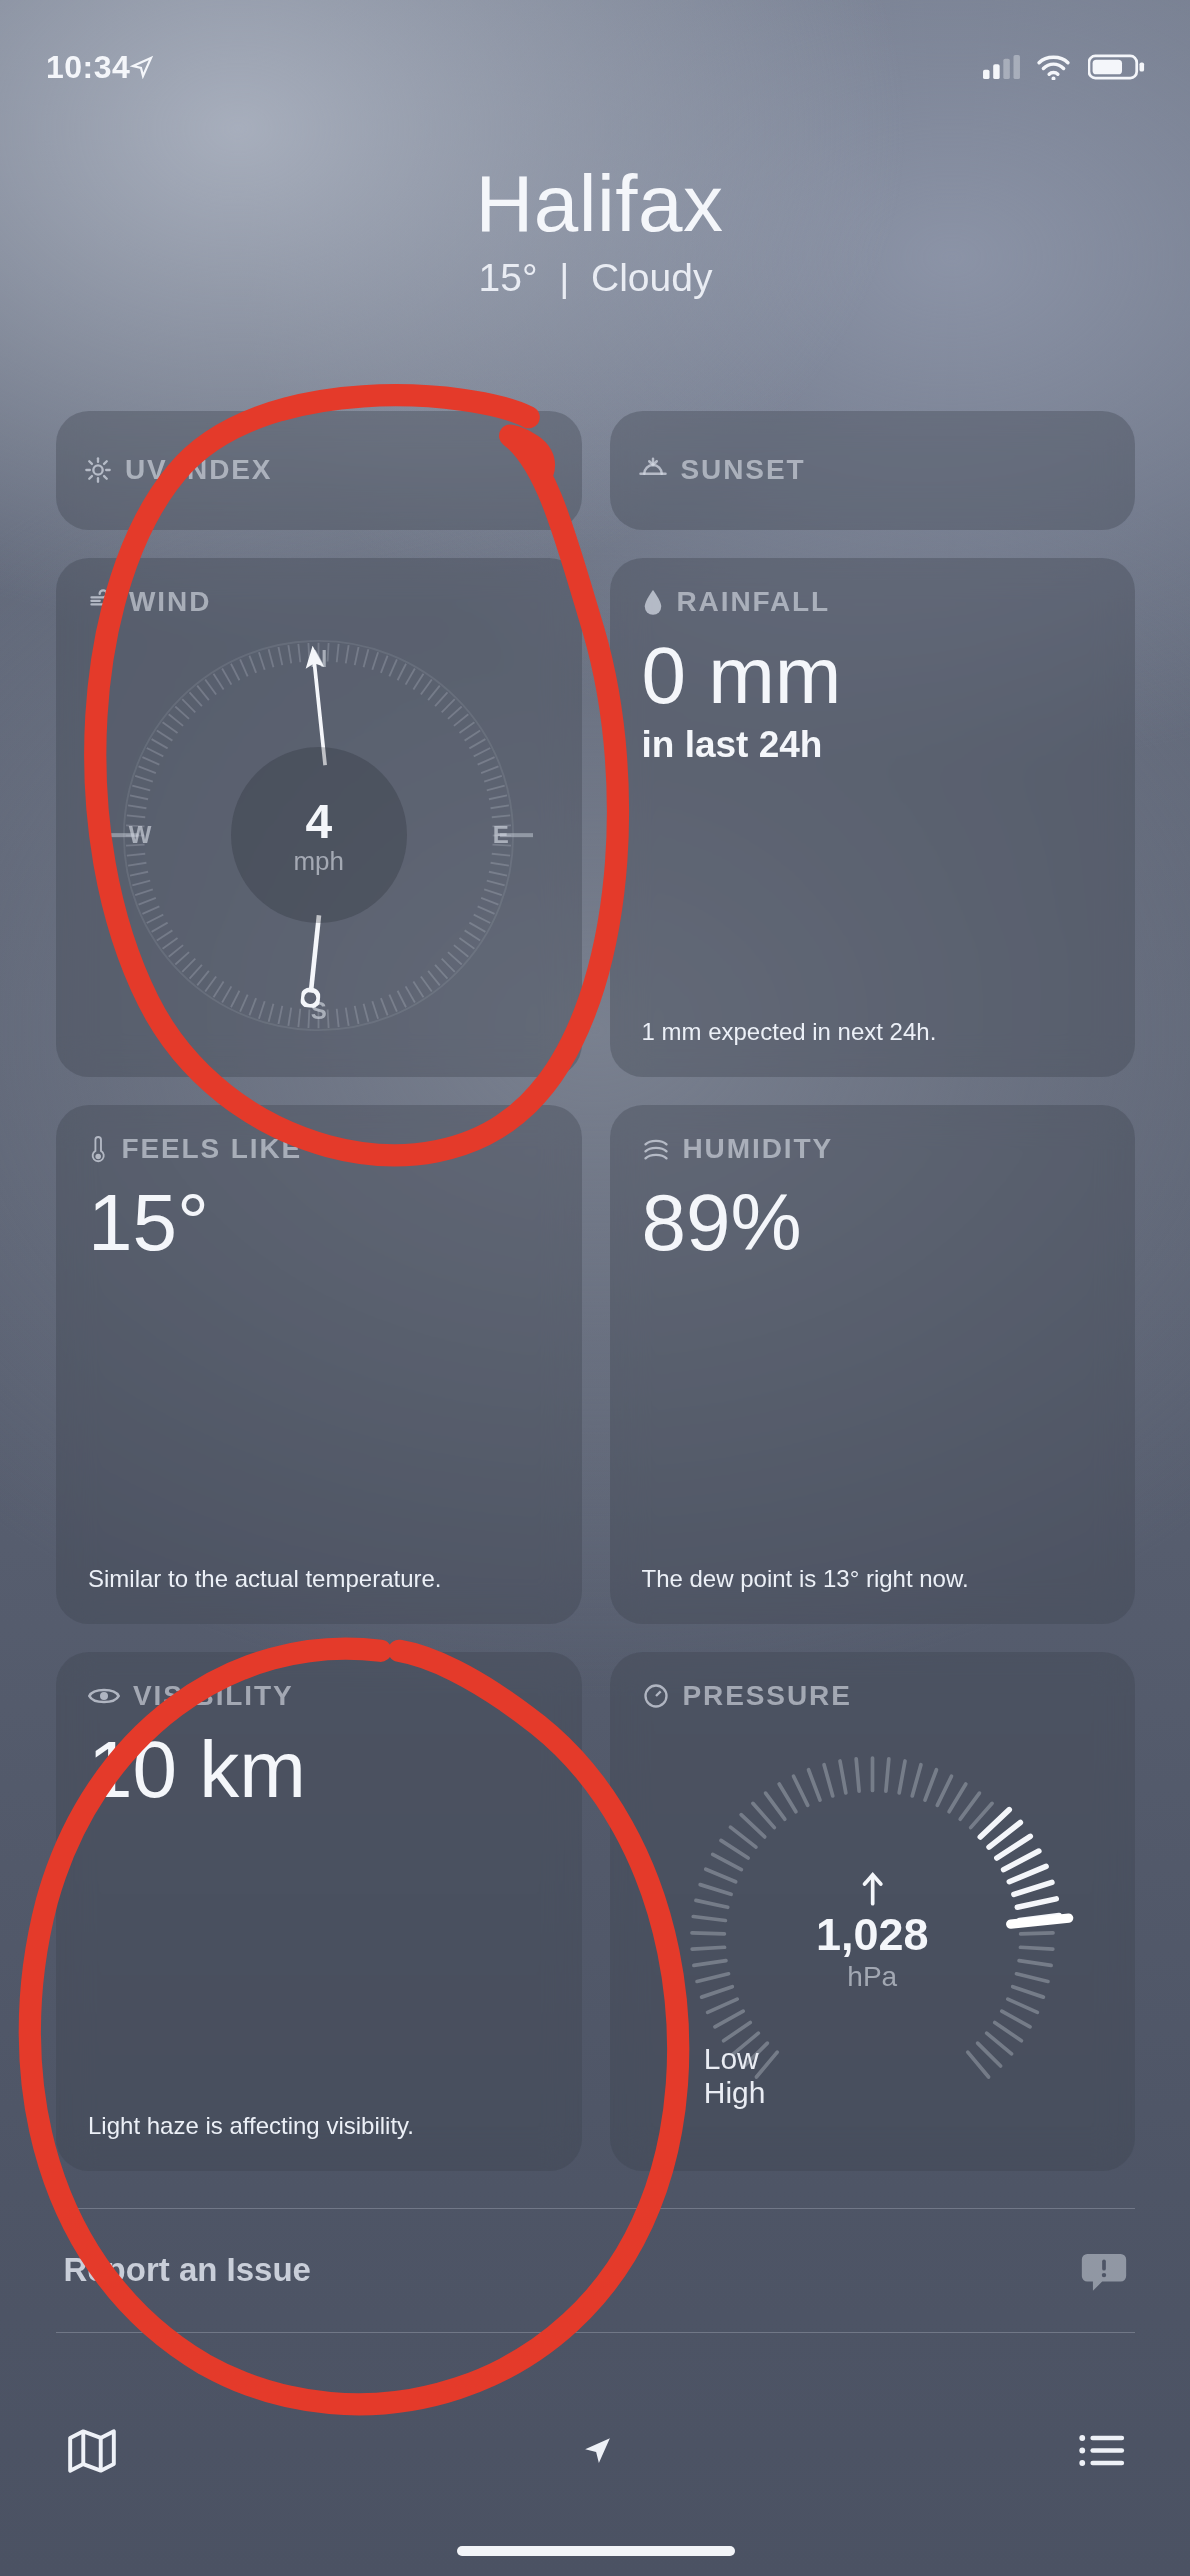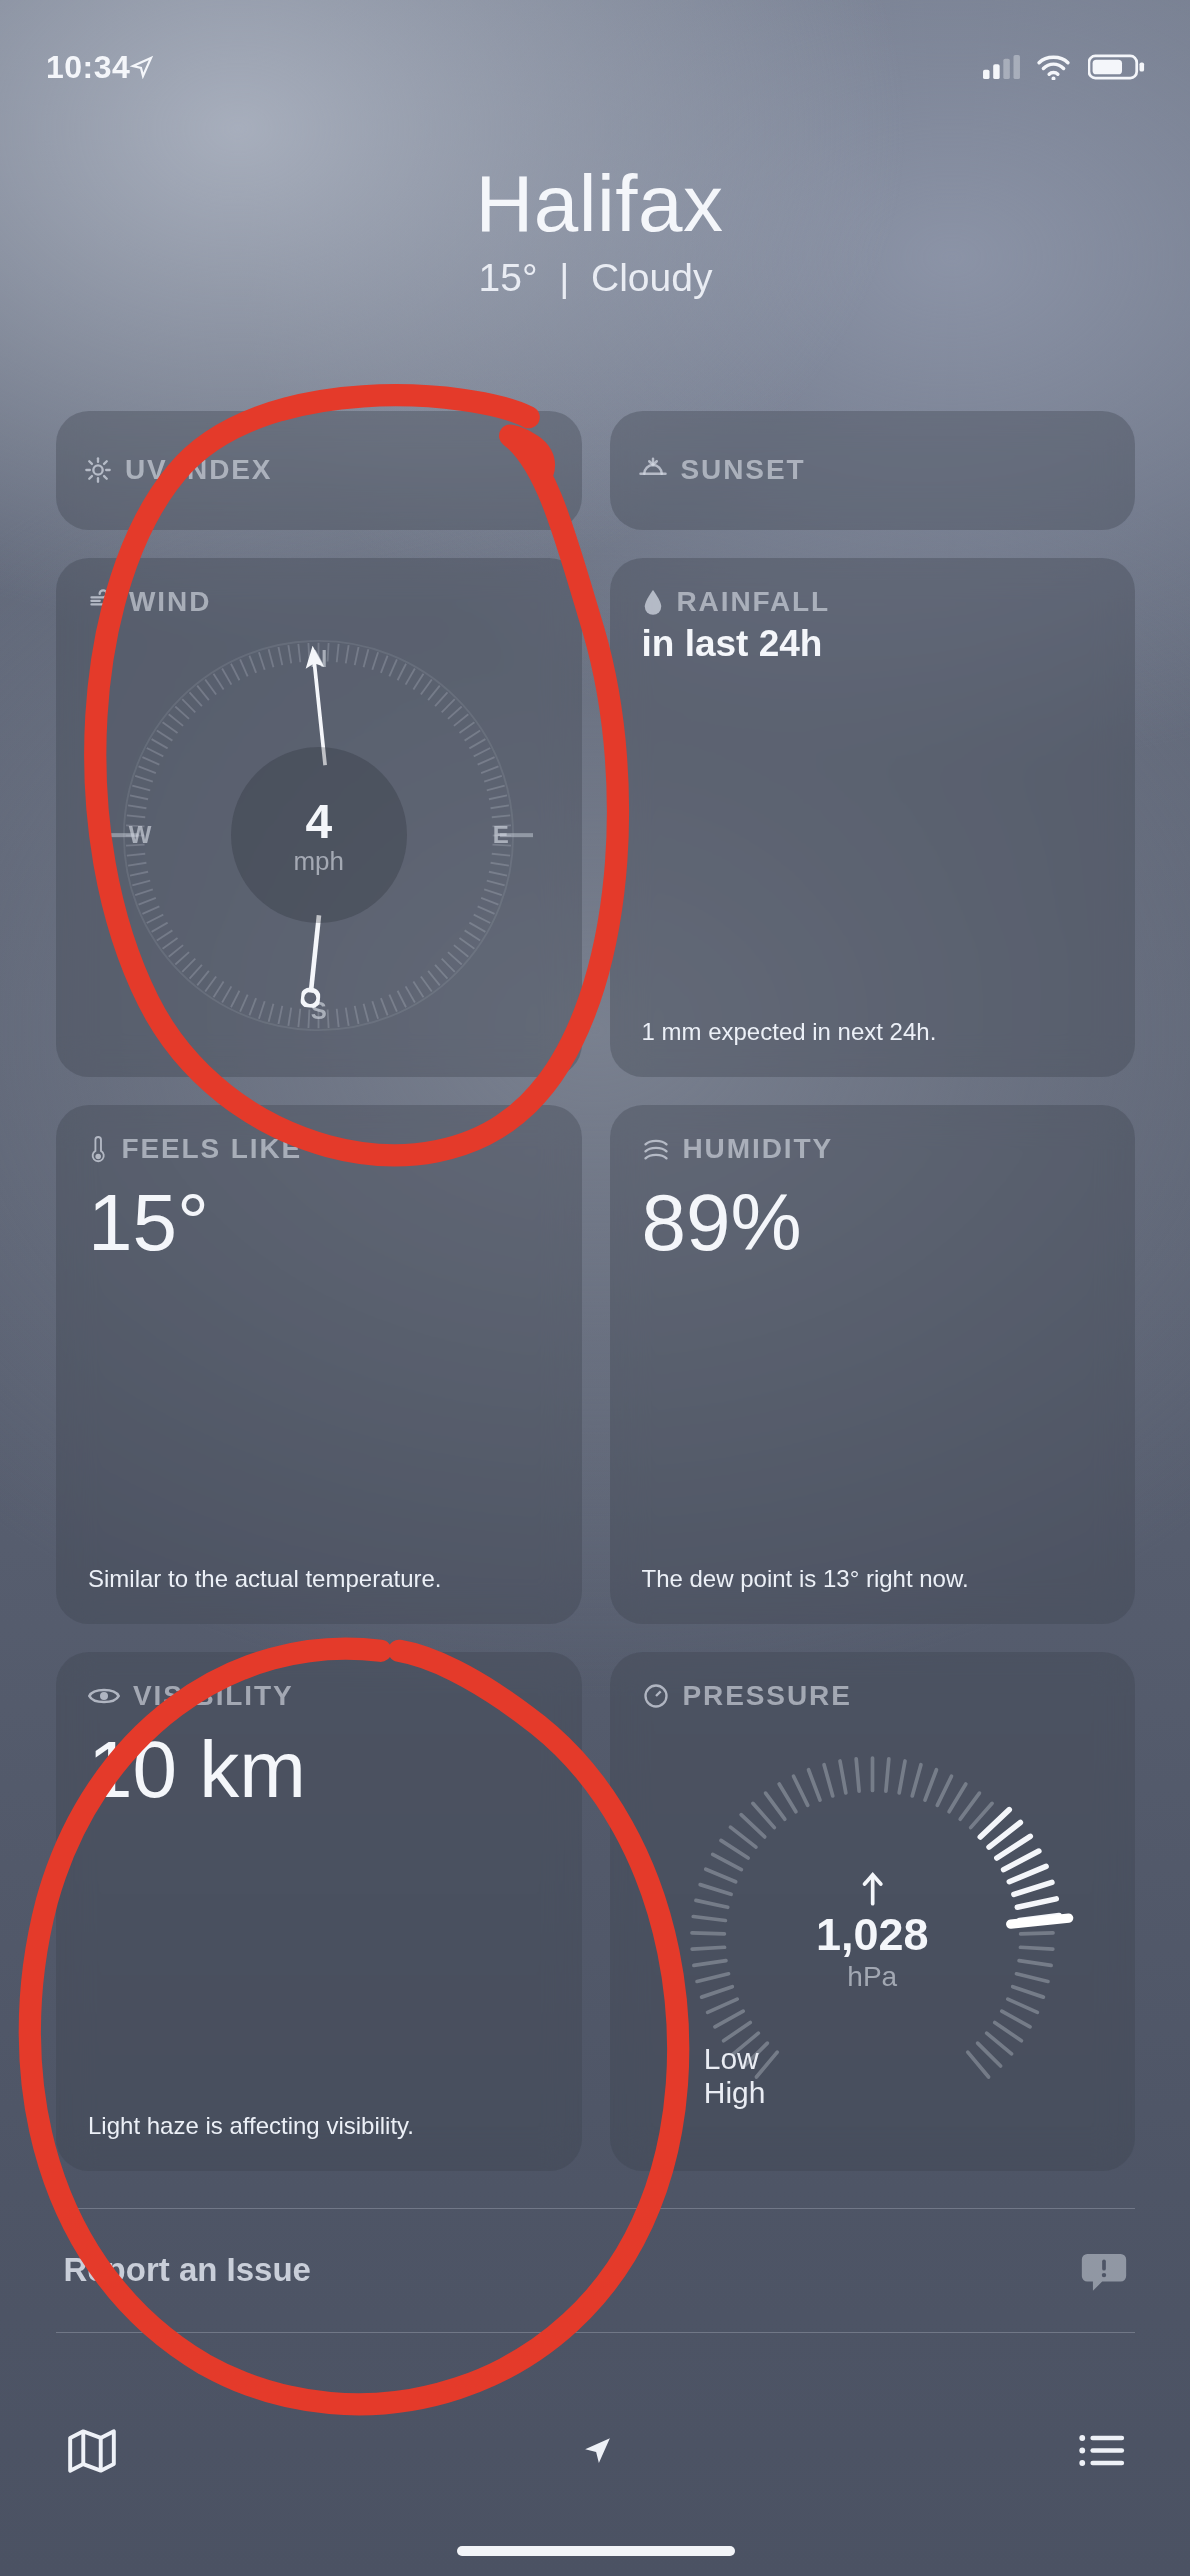--- a/index.html
+++ b/index.html
@@ -382,20 +382,21 @@
 
   <div class="card">
     <div class="card-title">
       <span class="icon">
         <svg width="22" height="28" viewBox="0 0 24 30" fill="rgba(210,215,225,0.75)">
             <path d="M12 2 C12 2 3 14 3 20 a9 9 0 0 0 18 0 C21 14 12 2 12 2 Z"></path>
           </svg>
       </span>
       <span>RAINFALL</span>
     </div>
+    <div class="big">0 mm</div>
     <div class="sub">in last 24h</div>
     <div class="foot">1 mm expected in next 24h.</div>
   </div>
 
   <div class="card">
     <div class="card-title">
       <span class="icon">
         <svg width="20.4" height="30" viewBox="0 0 22 32" fill="none" stroke="rgba(210,215,225,0.75)" stroke-width="2">
             <path d="M11 3 a3 3 0 0 1 3 3 v12 a6 6 0 1 1 -6 0 V6 a3 3 0 0 1 3 -3 Z"></path>
             <circle cx="11" cy="24" r="3" fill="rgba(210,215,225,0.75)" stroke="none"></circle>

